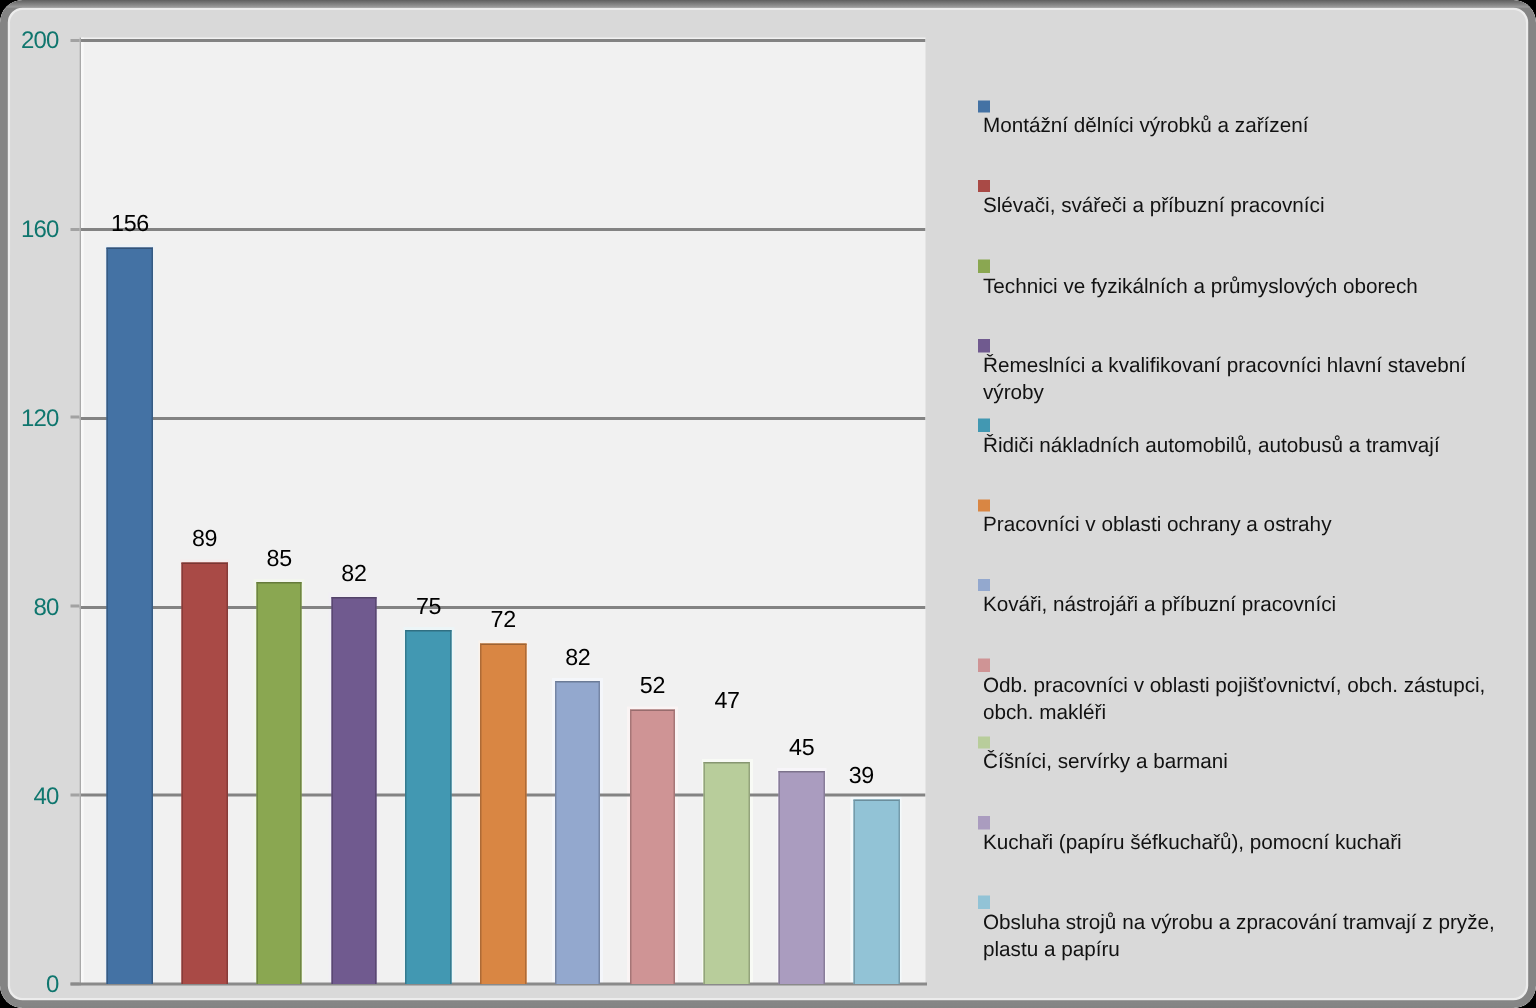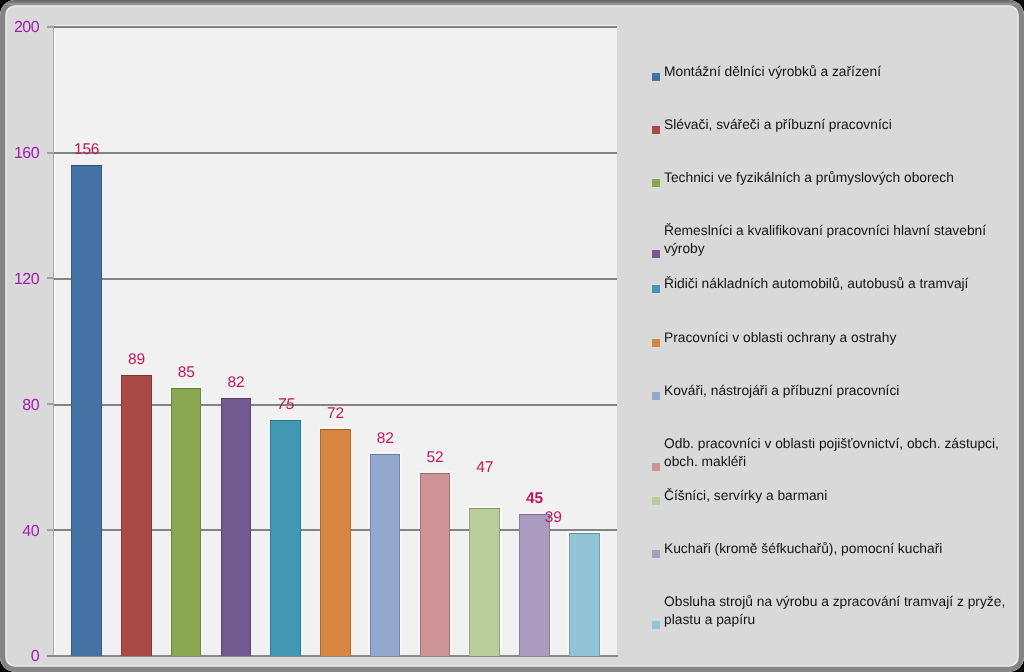--- a/index.html
+++ b/index.html
@@ -20,29 +20,29 @@
        rgba(70,70,70,0.60),rgba(190,190,190,0.45));}
   #fg-bot{bottom:0;height:5px;background:linear-gradient(to bottom,
        rgba(150,150,150,0.15),rgba(130,130,130,0.05));}
   #plot-area{position:absolute;left:53px;top:25.2px;width:564px;height:630.8px;
        background:#f1f1f1;overflow:hidden;}
   #y-axis{position:absolute;left:53px;top:25.2px;width:1px;height:631.8px;background:#a9a9a9;}
   #plot-left-hl{position:absolute;left:0px;top:0px;width:2.6px;height:630.8px;
        background:linear-gradient(to right,#fdfdfd,#f5f5f5);}
   .gridline{position:absolute;left:0;width:564px;height:2px;background:#838383;}
   .ytick-mark{position:absolute;width:6px;height:2px;background:#a2a2a2;}
-  .ytick-label{position:absolute;font-size:16px;letter-spacing:-0.55px;color:#a21caf;text-align:right;
+  .ytick-label{position:absolute;font-size:16px;letter-spacing:-0.55px;color:#0f766e;text-align:right;
        line-height:15px;white-space:nowrap;}
   #x-axis{position:absolute;left:47px;top:655.2px;width:571px;height:1.7px;background:#8a8a8a;}
   .bar{position:absolute;}
   .bar-halo{position:absolute;}
-  .bar-label{position:absolute;font-size:15.5px;letter-spacing:-0.2px;color:#be185d;text-align:center;
+  .bar-label{position:absolute;font-size:15.5px;letter-spacing:-0.2px;color:#000000;text-align:center;
        line-height:15px;white-space:nowrap;}
   #legend{position:absolute;left:651.8px;top:0px;width:360px;height:672px;}
-  .legend-item{position:absolute;display:flex;align-items:flex-end;}
+  .legend-item{position:absolute;display:flex;align-items:flex-start;flex-direction:column;}
   .legend-swatch{width:8.7px;height:8px;flex:0 0 8.7px;margin-top:4px;}
   .legend-label{font-size:13.8px;color:#121212;line-height:18px;margin-left:3.5px;width:346px;}
 </style>
 </head>
 <body>
 
 <div id="chart-frame" style="background-color: rgb(217, 217, 217);">
   <div id="plot-area" style="background-color: rgb(241, 241, 241);">
     <div id="plot-left-hl"></div>
     <div class="bar-halo" style="left: 16.8px; top: 137.39px; width: 33.7px; height: 493.01px; background-color: rgb(236, 241, 246);"></div>
@@ -84,27 +84,27 @@
   <div class="bar" style="left: 320.2px; top: 428.98px; width: 30.5px; height: 226.62px; box-sizing: border-box; border-top: 1px solid rgb(158, 98, 49); border-left: 0.6px solid rgb(174, 107, 54); border-right: 0.6px solid rgb(174, 107, 54); background-color: rgb(217, 134, 67);"></div>
   <div class="bar" style="left: 369.96px; top: 454.16px; width: 30.5px; height: 201.44px; box-sizing: border-box; border-top: 1px solid rgb(107, 123, 150); border-left: 0.6px solid rgb(118, 134, 165); border-right: 0.6px solid rgb(118, 134, 165); background-color: rgb(147, 168, 206);"></div>
   <div class="bar" style="left: 419.72px; top: 473.05px; width: 30.5px; height: 182.56px; box-sizing: border-box; border-top: 1px solid rgb(151, 108, 109); border-left: 0.6px solid rgb(166, 118, 119); border-right: 0.6px solid rgb(166, 118, 119); background-color: rgb(207, 148, 149);"></div>
   <div class="bar" style="left: 469.48px; top: 507.67px; width: 30.5px; height: 147.93px; box-sizing: border-box; border-top: 1px solid rgb(134, 150, 113); border-left: 0.6px solid rgb(147, 164, 124); border-right: 0.6px solid rgb(147, 164, 124); background-color: rgb(184, 205, 155);"></div>
   <div class="bar" style="left: 519.24px; top: 513.96px; width: 30.5px; height: 141.64px; box-sizing: border-box; border-top: 1px solid rgb(124, 114, 139); border-left: 0.6px solid rgb(136, 125, 153); border-right: 0.6px solid rgb(136, 125, 153); background-color: rgb(170, 156, 191);"></div>
   <div class="bar" style="left: 569px; top: 532.85px; width: 30.5px; height: 122.75px; box-sizing: border-box; border-top: 1px solid rgb(107, 142, 156); border-left: 0.6px solid rgb(117, 156, 171); border-right: 0.6px solid rgb(117, 156, 171); background-color: rgb(146, 195, 214);"></div>
   <div class="bar-label" style="left:59.40px;top:141.59px;width:54.50px;">156</div>
   <div class="bar-label" style="left:109.16px;top:352.47px;width:54.50px;">89</div>
   <div class="bar-label" style="left:158.92px;top:365.06px;width:54.50px;">85</div>
   <div class="bar-label" style="left:208.68px;top:374.51px;width:54.50px;">82</div>
-  <div class="bar-label" style="left:258.44px;top:396.54px;width:54.50px;font-style:italic;">75</div>
+  <div class="bar-label" style="left:258.44px;top:396.54px;width:54.50px;">75</div>
   <div class="bar-label" style="left:308.20px;top:405.98px;width:54.50px;">72</div>
   <div class="bar-label" style="left:357.96px;top:431.16px;width:54.50px;">82</div>
   <div class="bar-label" style="left:407.72px;top:450.05px;width:54.50px;">52</div>
   <div class="bar-label" style="left:457.48px;top:460px;width:54.50px;">47</div>
-  <div class="bar-label" style="left:507.24px;top:490.96px;width:54.50px;font-weight:bold;">45</div>
-  <div class="bar-label" style="left:526px;top:509.85px;width:54.50px;text-align:center;">39</div>
+  <div class="bar-label" style="left:507.24px;top:490.96px;width:54.50px;">45</div>
+  <div class="bar-label" style="left:547px;top:509.85px;width:54.50px;text-align:center;">39</div>
   <div id="legend">
     <div class="legend-item" style="top:62.8px;left:0px;">
       <span class="legend-swatch" style="background-color: rgb(68, 114, 164);"></span>
       <span class="legend-label">Montážní dělníci výrobků a zařízení</span>
     </div>
     <div class="legend-item" style="top:115.8px;left:0px;">
       <span class="legend-swatch" style="background-color: rgb(169, 74, 70);"></span>
       <span class="legend-label">Slévači, svářeči a příbuzní pracovníci</span>
     </div>
     <div class="legend-item" style="top:169.0px;left:0px;">
@@ -130,21 +130,21 @@
     <div class="legend-item" style="top:435.0px;left:0px;">
       <span class="legend-swatch" style="background-color: rgb(207, 148, 149);"></span>
       <span class="legend-label">Odb. pracovníci v oblasti pojišťovnictví, obch. zástupci, obch. makléři</span>
     </div>
     <div class="legend-item" style="top:486.7px;left:0px;">
       <span class="legend-swatch" style="background-color: rgb(184, 205, 155);"></span>
       <span class="legend-label">Číšníci, servírky a barmani</span>
     </div>
     <div class="legend-item" style="top:539.9px;left:0px;">
       <span class="legend-swatch" style="background-color: rgb(170, 156, 191);"></span>
-      <span class="legend-label">Kuchaři (kromě šéfkuchařů), pomocní kuchaři</span>
+      <span class="legend-label">Kuchaři (papíru šéfkuchařů), pomocní kuchaři</span>
     </div>
     <div class="legend-item" style="top:593.0px;left:0px;">
       <span class="legend-swatch" style="background-color: rgb(146, 195, 214);"></span>
       <span class="legend-label">Obsluha strojů na výrobu a zpracování tramvají z pryže, plastu a papíru</span>
     </div>
   </div>
   <div id="frame-border"></div>
   <div id="frame-grad">
       <i id="fg-top"></i>
       <i id="fg-bot"></i>

